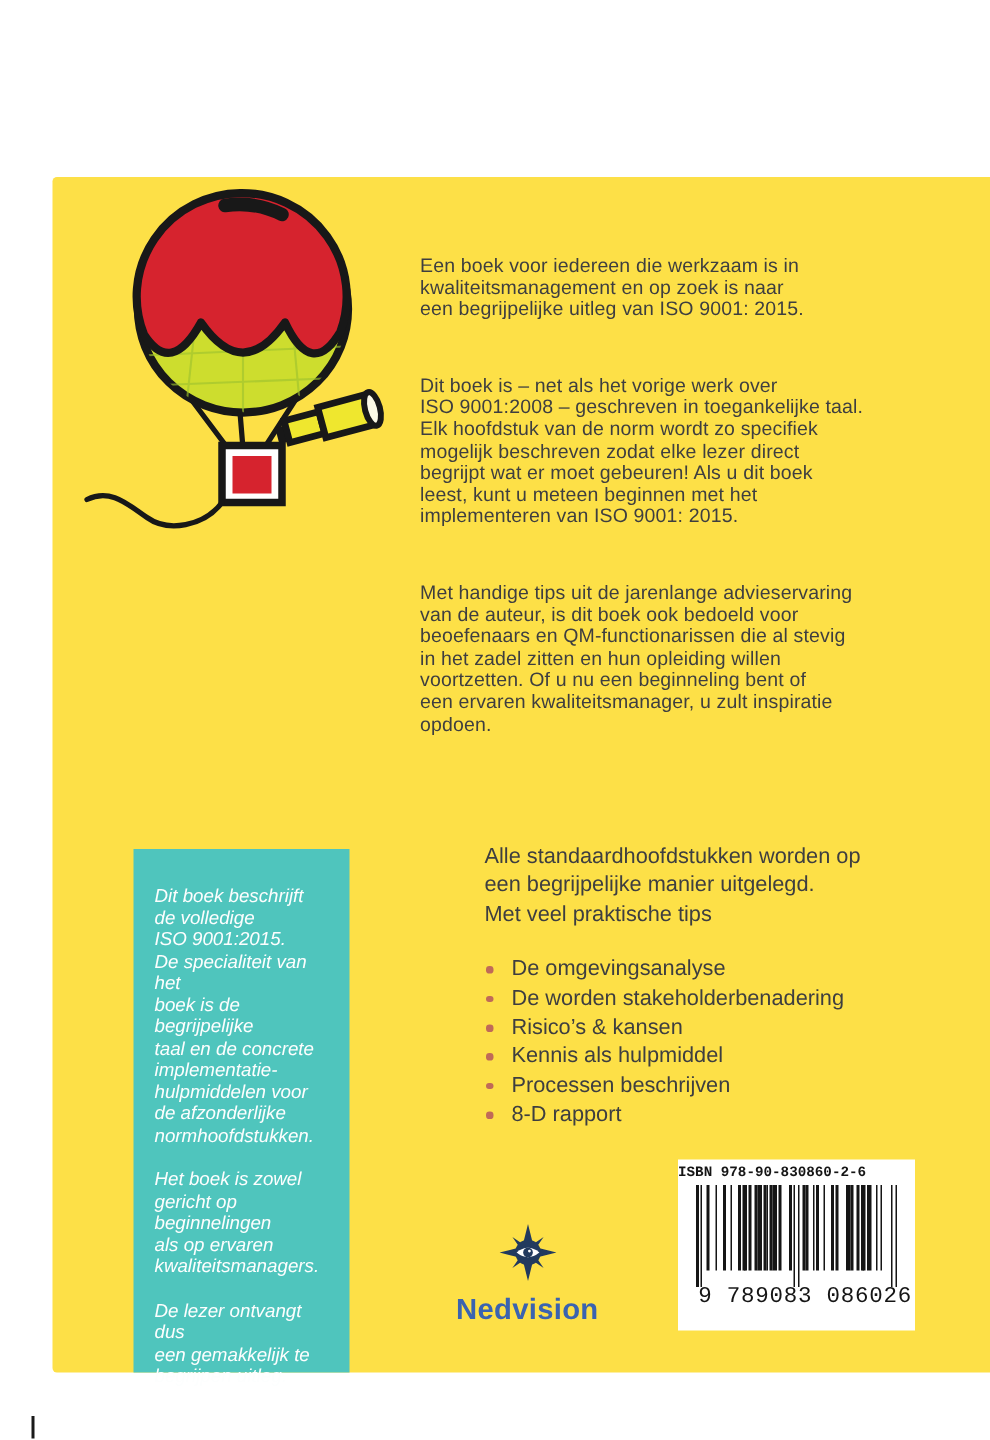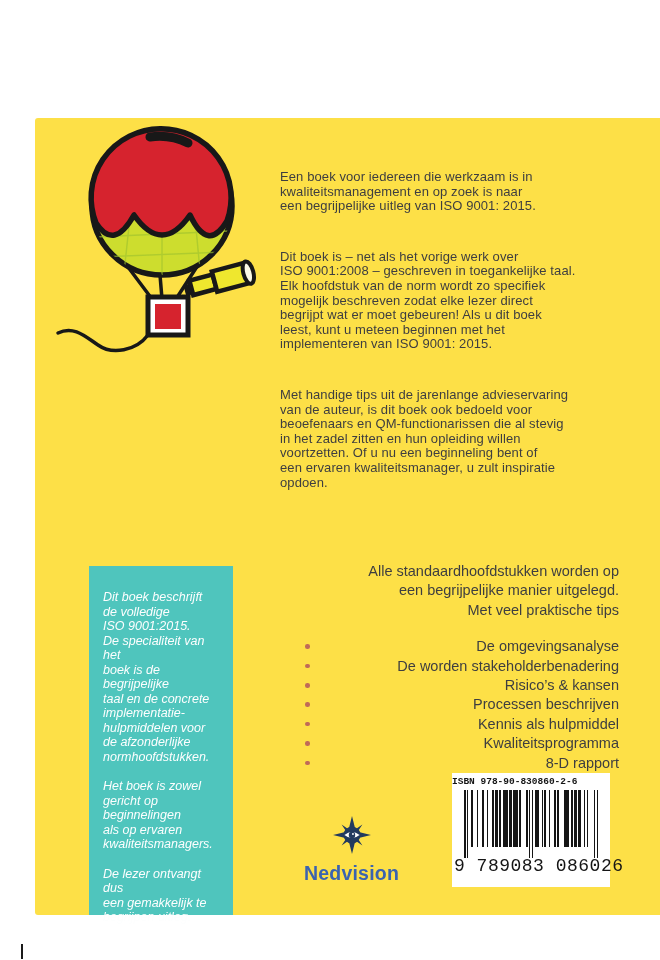--- a/index.html
+++ b/index.html
@@ -17,41 +17,41 @@
          font-size:13px;line-height:14.6px;letter-spacing:.1px;}
   .intro p{margin:0 0 36px 0;white-space:pre-line;}
 
   
   .highlight{position:absolute;left:54px;top:448px;width:144px;height:349px;
              background:#4fc5bd;box-sizing:border-box;padding:24px 10px 0 14px;
              color:#fdfefe;font-style:italic;font-size:12.5px;line-height:14.5px;}
   .highlight p{margin:0 0 15px 0;white-space:pre-line;}
 
   
-  .features{position:absolute;left:269px;top:444px;width:315px;
-            font-size:14.5px;line-height:19.4px;text-align:right;}
+  .features{position:absolute;left:288px;top:444px;width:315px;
+            font-size:14.5px;line-height:19.4px;}
   .features-heading{margin:0 0 17px 0;font-weight:400;white-space:pre-line;}
   .features ul{list-style:none;margin:0;padding:0;}
   .features li{position:relative;padding-left:18px;height:19.4px;}
   .bullet{position:absolute;left:1px;top:7px;width:4.5px;height:4.5px;
           border-radius:50%;background:#c06a58;}
 
   
   .logo{position:absolute;left:269px;top:698px;display:flex;align-items:center;gap:8px;flex-direction:column;}
   .logo-name{font-size:19.5px;font-weight:bold;color:#3a63b0;letter-spacing:.2px;}
 
   
   .barcode{position:absolute;left:417px;top:655px;width:158px;height:114px;background:#ffffff;}
   .isbn{position:absolute;top:3px;left:0;right:0;text-align:left;
         font-family:"Liberation Mono",monospace;font-weight:700;font-size:9.5px;color:#151515;
         white-space:nowrap;}
   .bars{position:absolute;left:12px;top:17px;width:134px;height:68px;}
   .bars div{position:absolute;top:0;background:#151515;}
-  .digits{position:absolute;left:2px;top:83px;width:154px;text-align:left;
-          font-family:"Liberation Mono",monospace;font-size:18px;color:#151515;
+  .digits{position:absolute;left:2px;top:83px;width:154px;text-align:right;
+          font-family:"Liberation Mono",monospace;font-size:15px;color:#151515;
           letter-spacing:.5px;white-space:nowrap;}
 
   .crop-mark{position:absolute;left:21px;top:944px;width:2px;height:15px;background:#1a1a1a;}
 </style>
 </head>
 <body>
 
 <div class="card">
 
   <svg class="balloon" viewBox="0 0 210 245">
@@ -138,23 +138,22 @@
   </div>
 
   <div class="features">
     <p class="features-heading">Alle standaardhoofdstukken worden op
 een begrijpelijke manier uitgelegd.
 Met veel praktische tips</p>
     <ul>
         <li><span class="bullet"></span><span>De omgevingsanalyse</span></li>
         <li><span class="bullet"></span><span>De worden stakeholderbenadering</span></li>
         <li><span class="bullet"></span><span>Risico’s &amp; kansen</span></li>
+        <li><span class="bullet"></span><span>Kennis als hulpmiddel</span></li>
         <li><span class="bullet"></span><span>Processen beschrijven</span></li>
-        <li><span class="bullet"></span><span>Kennis als hulpmiddel</span></li>
-        <li><span class="bullet"></span><span>Kwaliteitsprogramma</span></li>
         <li><span class="bullet"></span><span>8-D rapport</span></li>
       </ul>
   </div>
 
   <div class="logo">
     <svg width="38" height="38" viewBox="0 0 40 40">
       <g fill="#223a5e">
         <path d="M20,0 L23.5,14 L20,11.5 L16.5,14 Z"></path>
         <path d="M20,0 L23.5,14 L20,11.5 L16.5,14 Z" transform="rotate(90 20 20)"></path>
         <path d="M20,0 L23.5,14 L20,11.5 L16.5,14 Z" transform="rotate(180 20 20)"></path>

